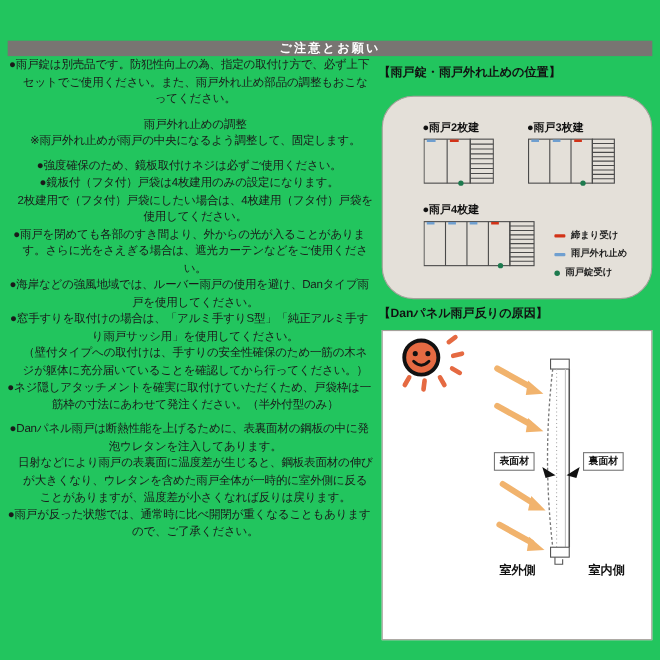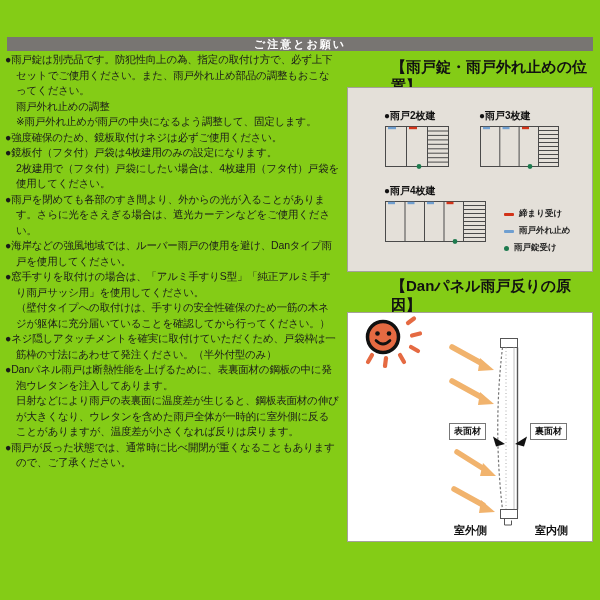--- a/index.html
+++ b/index.html
@@ -1,36 +1,36 @@
 <!DOCTYPE html>
 <html><head>
 <meta charset="utf-8">
 <style>
   html,body{margin:0;padding:0;background:#fff;}
-  #page{position:relative;width:600px;height:600px;background:#84cc16;
-        font-family:"Liberation Sans","DejaVu Sans",sans-serif;color:#1a1a1a;overflow:hidden;}
+  #page{position:relative;width:600px;height:600px;background:#22c55e;
+        font-family:"Liberation Sans","DejaVu Sans",sans-serif;color:#1a1a1a;overflow:hidden;text-align:center;}
 
   
   .bar{position:absolute;left:7px;top:37px;width:586px;height:14px;background:#787572;
        display:flex;align-items:center;justify-content:center;}
   .bar span{color:#fff;font-size:11px;font-weight:bold;letter-spacing:2px;line-height:14px;}
 
   
   .notes{position:absolute;left:5px;top:52px;width:334px;font-size:10.5px;font-weight:normal;
          line-height:15.5px;letter-spacing:-0.2px;}
   .para{white-space:pre-line;}
   .bullet{padding-left:11px;text-indent:-11px;}
   .sub{padding-left:11px;}
-  .mt{}
+  .mt{margin-top:7px;}
 
   
-  .sec-title{position:absolute;left:344px;font-size:15px;font-weight:bold;color:#111;margin-left:47px;}
+  .sec-title{position:absolute;left:344px;font-size:11px;font-weight:bold;color:#111;}
   .box{position:absolute;left:347px;width:246px;border:1px solid #a5a19b;box-sizing:border-box;}
-  #box-positions{background:#e4e0d9;top:87px;height:185px;}
-  #box-warp{background:#ffffff;top:300px;height:230px;margin-top:12px;}
+  #box-positions{background:#e4e0d9;top:87px;height:185px;border-radius:29px;}
+  #box-warp{background:#ffffff;top:300px;height:282px;}
 
   .diag-label{position:absolute;font-size:10px;font-weight:bold;color:#111;white-space:nowrap;}
   .diag-svg{position:absolute;}
   .legend{position:absolute;left:156px;top:120px;}
   .legend-row{display:flex;align-items:center;margin-bottom:5px;}
   .lg-mark{display:inline-block;margin-right:5px;}
   .lg-dash{width:10px;height:3px;border-radius:1px;}
   .lg-dot{width:5px;height:5px;border-radius:50%;}
   .lg-red{background:#d23318;}
   .lg-blue{background:#6f9fd0;}

